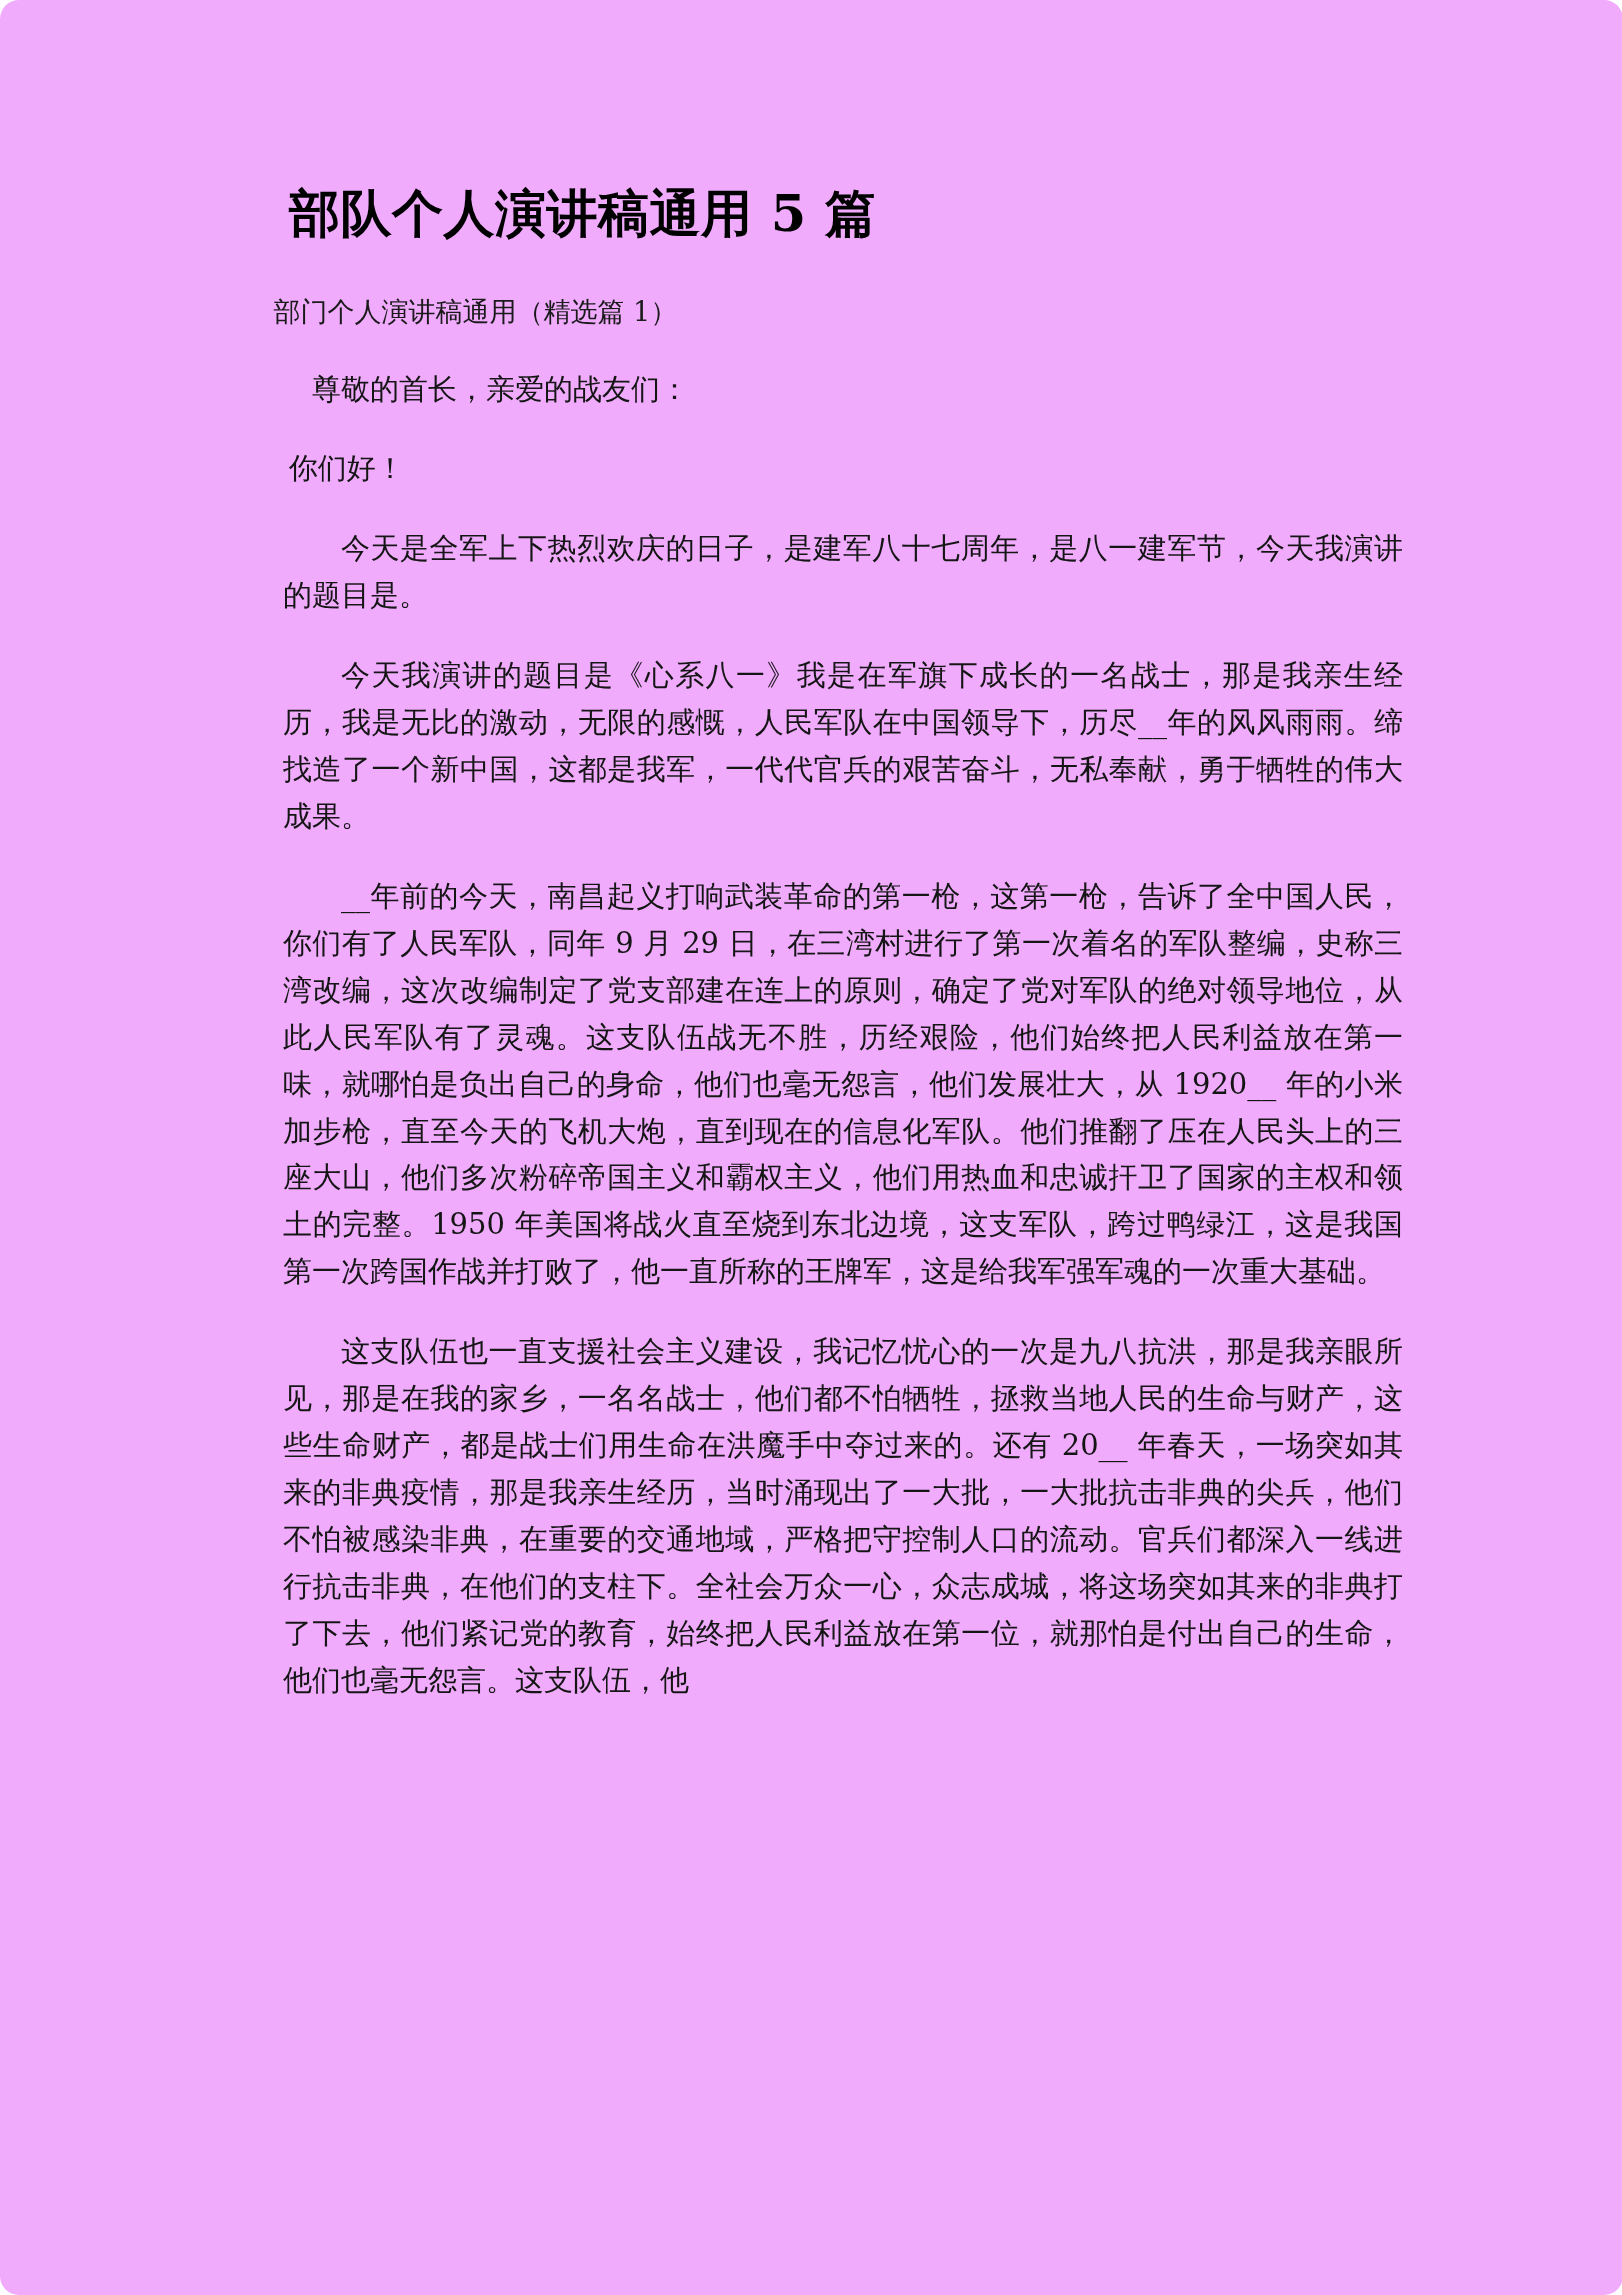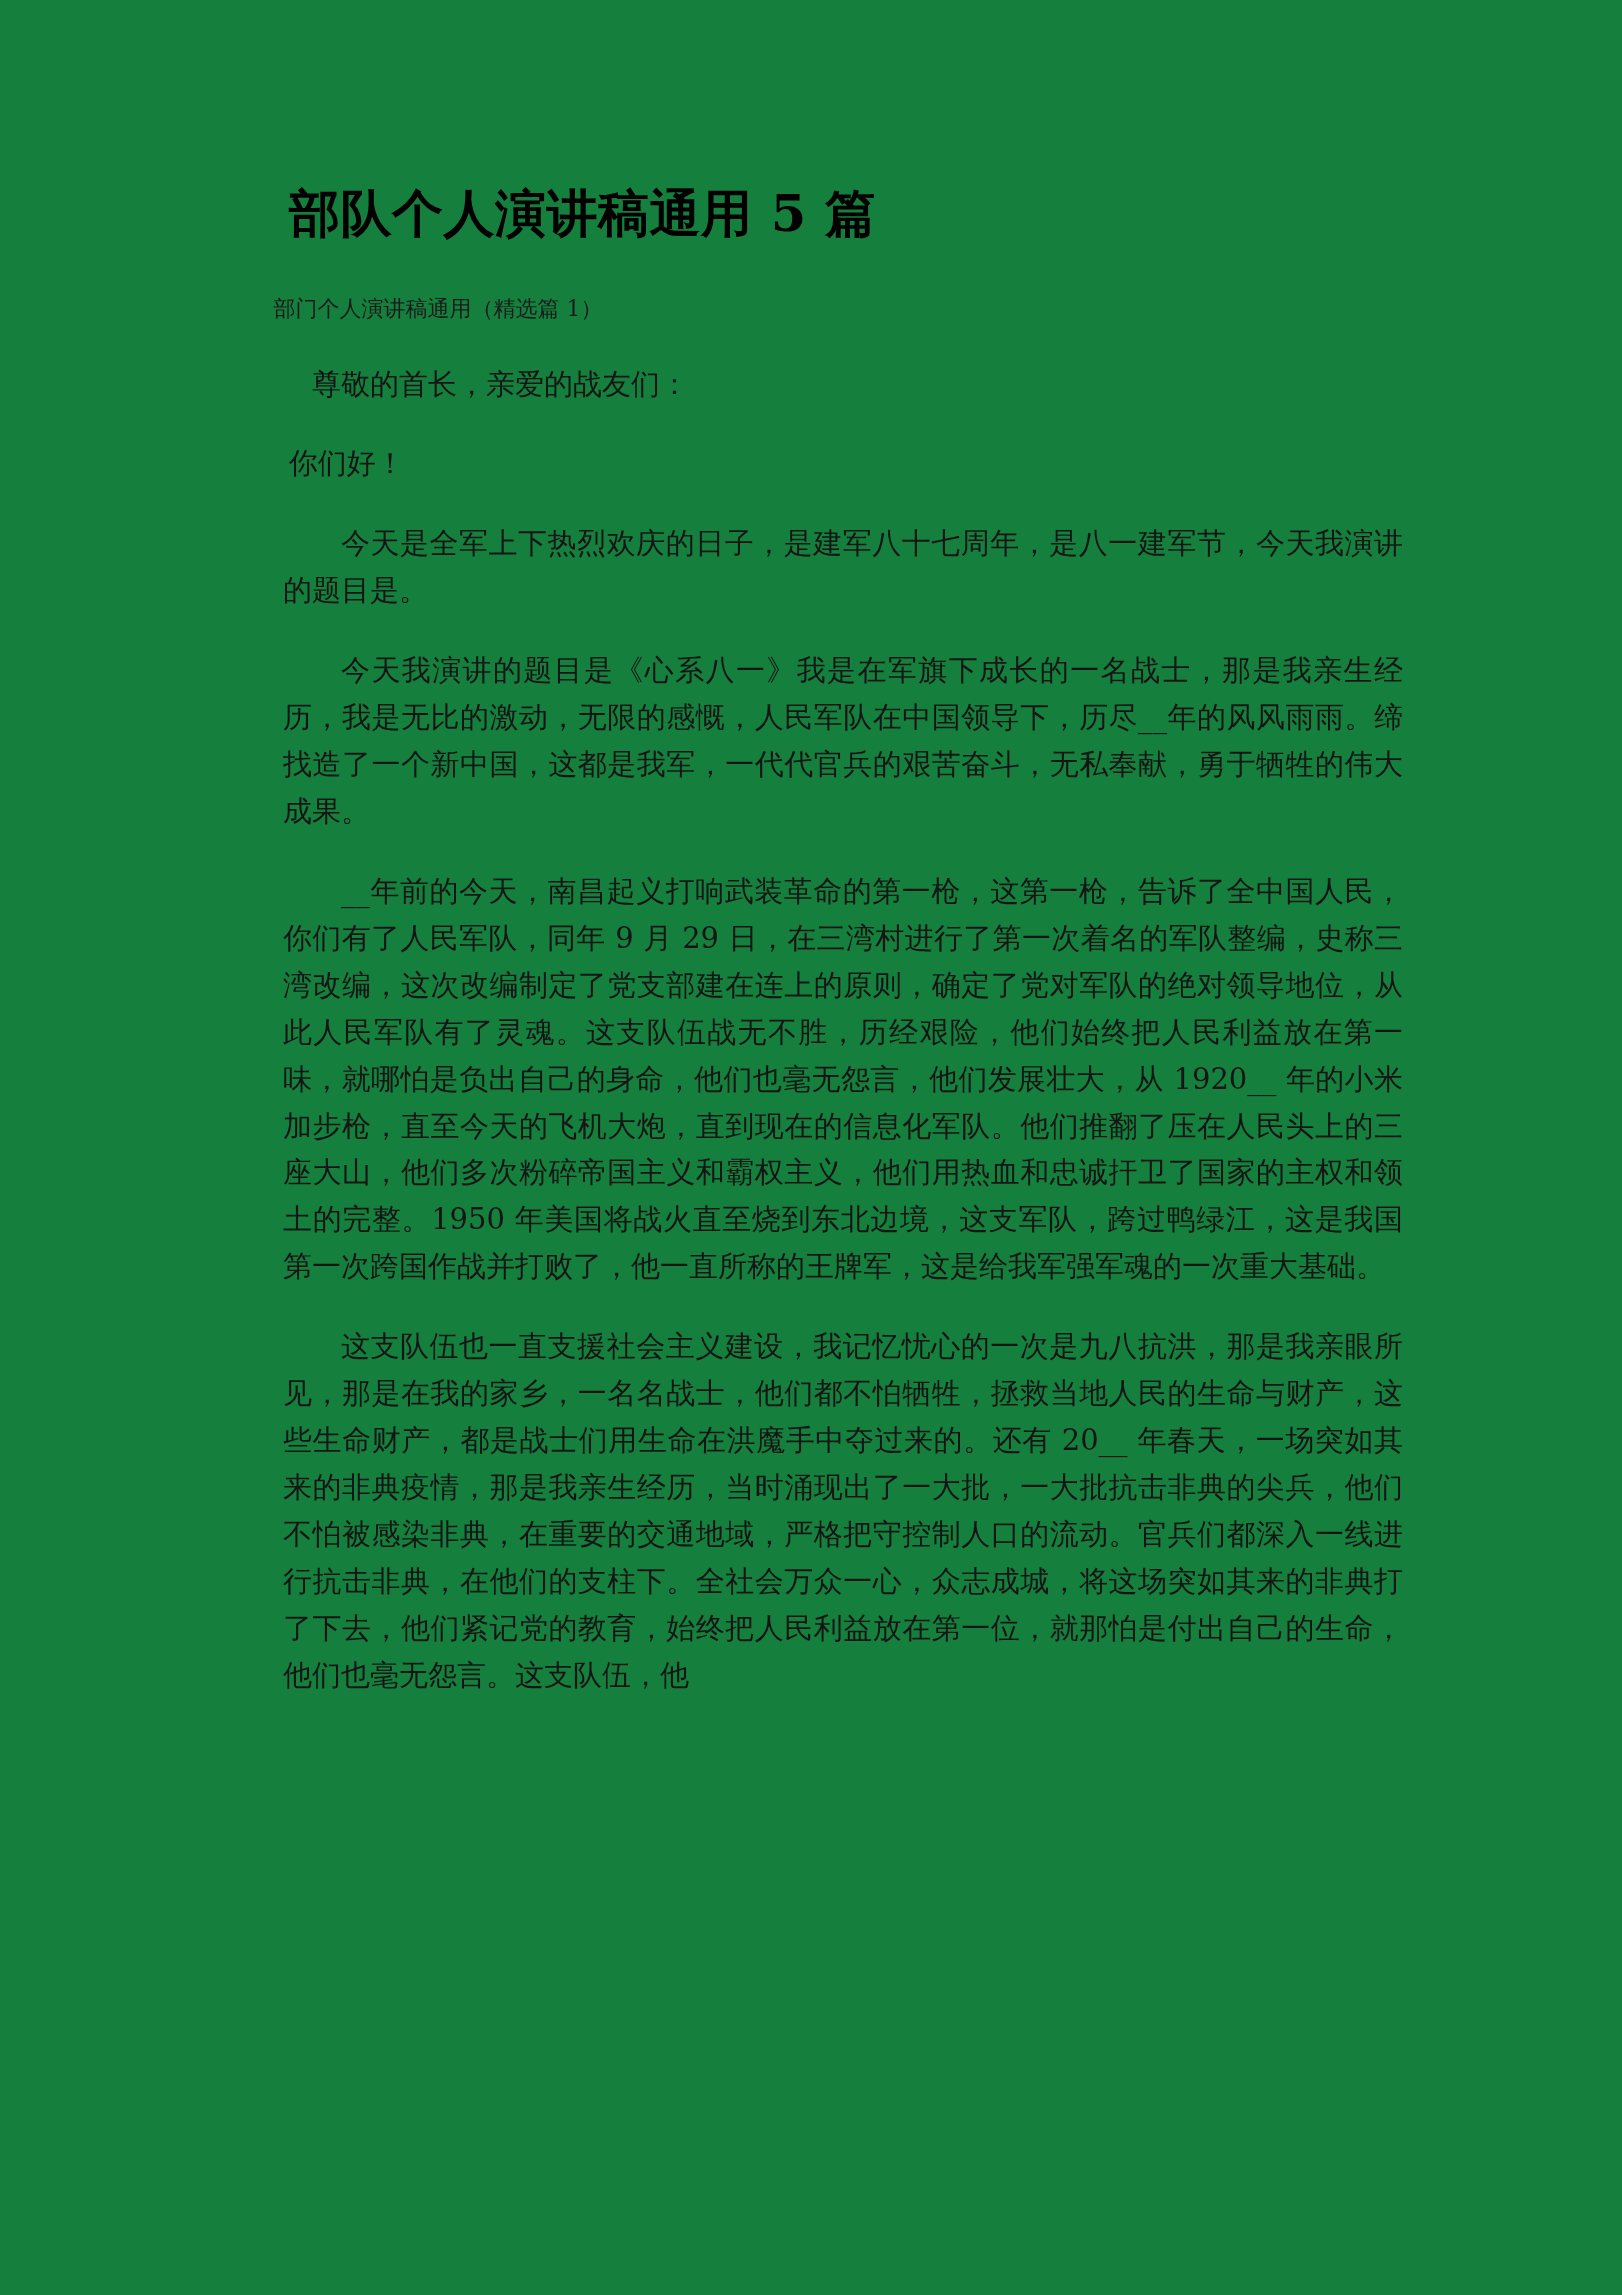--- a/index.html
+++ b/index.html
@@ -12,22 +12,23 @@
     height: 2295px;
     font-family: "DejaVu Serif", "Liberation Serif", serif;
     color: #1a1a1a;
     -webkit-font-smoothing: antialiased;
   }
   .page {
     position: relative;
     width: 1623px;
     height: 2295px;
     box-sizing: border-box;
-    background: #15803d;
+    background: #f0abfc;
     overflow: hidden;
+    border-radius: 19px;
   }
   .content {
     position: absolute;
     left: 267px;
     top: 0;
     width: 1152px;
   }
   .doc-title {
     margin: 0;
     padding-top: 182px;
@@ -36,21 +37,21 @@
     line-height: 1.22;
     letter-spacing: 0.01em;
     text-align: left;
     text-indent: 22px;
     color: #000000;
     font-family: "DejaVu Serif", "Liberation Serif", serif;
   }
   .subtitle {
     margin: 0;
     padding-top: 54px;
-    font-size: 22px;
+    font-size: 27px;
     line-height: 1.0;
     text-indent: 0px;
     padding-left: 6.5px;
     color: #1a1a1a;
   }
   .para {
     margin: 16px;
     font-size: 29px;
     line-height: 1.62;
     text-align: justify;

